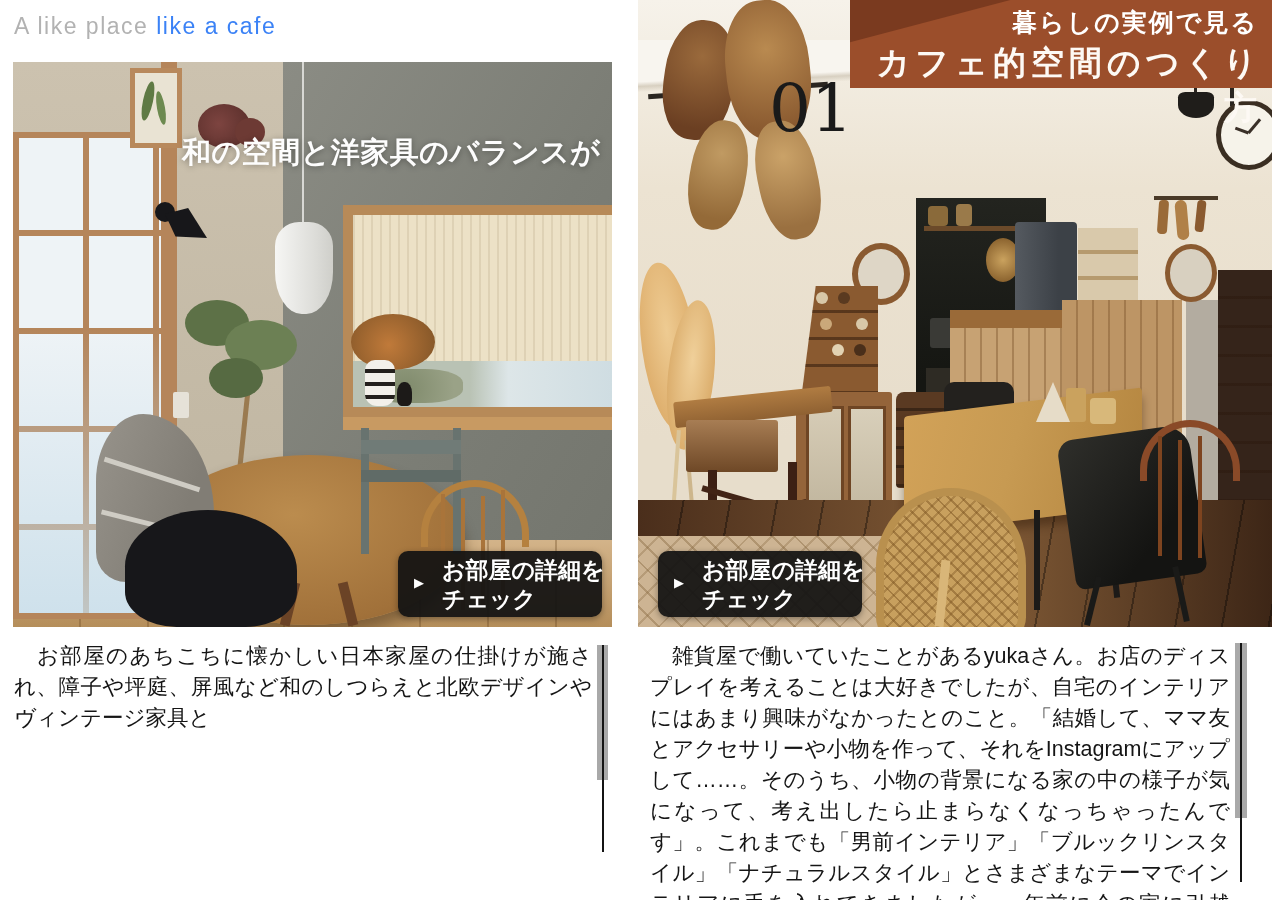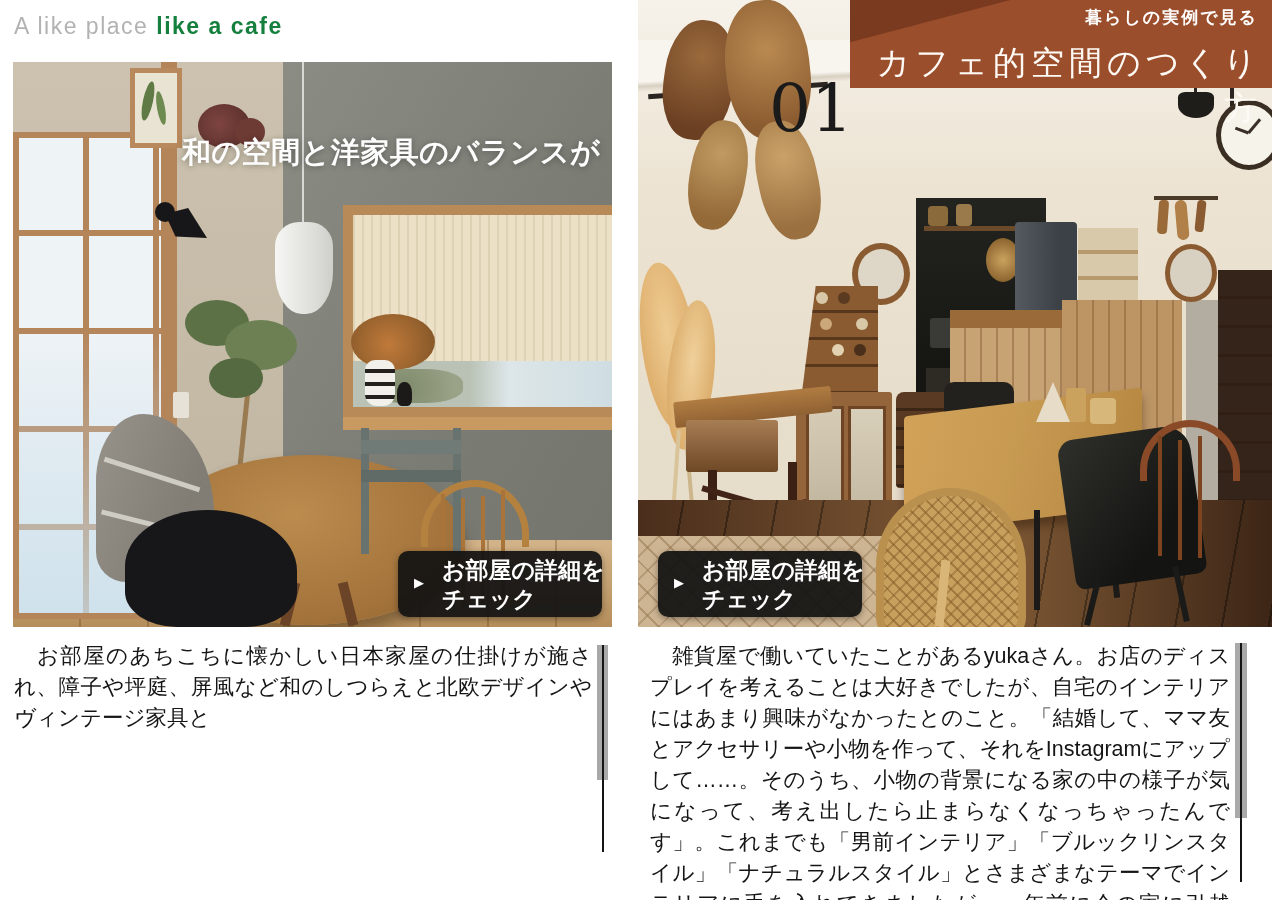--- a/index.html
+++ b/index.html
@@ -10,36 +10,36 @@
   }
   .abs{position:absolute;}
   
   .hdr-title{
     font-family:"DejaVu Serif","Liberation Serif",serif;
     font-size:31px;font-weight:600;color:#8e3425;letter-spacing:1px;line-height:1.1;
   }
   .hdr-sub{
     font-size:23px;letter-spacing:1.5px;color:#b2b2b2;line-height:1.1;margin-top:4px;
   }
-  .hdr-sub .accent{color:#15803d;font-weight:bold;}
+  .hdr-sub .accent{color:#3b82f6;font-weight:normal;}
   
   .badge{
     left:850px;top:0;width:422px;height:88px;background:#9b4e2b;z-index:30;
   }
   .badge-accent{
     left:0;top:0;width:100%;height:100%;
     background:#7a3a1f;
     clip-path:polygon(0 0,38% 0,0 48%);
   }
   .badge-l1{
-    right:14px;top:6px;color:#fff;font-size:17px;font-weight:bold;letter-spacing:2px;text-align:right;
+    right:14px;top:6px;color:#fff;font-size:25px;font-weight:bold;letter-spacing:2px;text-align:right;
   }
   .badge-l2{
     right:10px;top:41px;color:#fdf9f4;font-size:33px;letter-spacing:5px;text-align:right;
-    font-family:"DejaVu Serif","Liberation Serif",serif;font-weight:400;
+    font-family:"DejaVu Serif","Liberation Serif",serif;font-weight:700;
   }
   
   .photo{overflow:hidden;background:#cfc6b4;}
   .photo-left{left:13px;top:62px;width:599px;height:565px;}
   .photo-right{left:638px;top:0;width:634px;height:627px;}
   
   .num{
     font-family:"DejaVu Serif","Liberation Serif",serif;
     font-size:66px;line-height:1;font-weight:500;z-index:12;
   }

